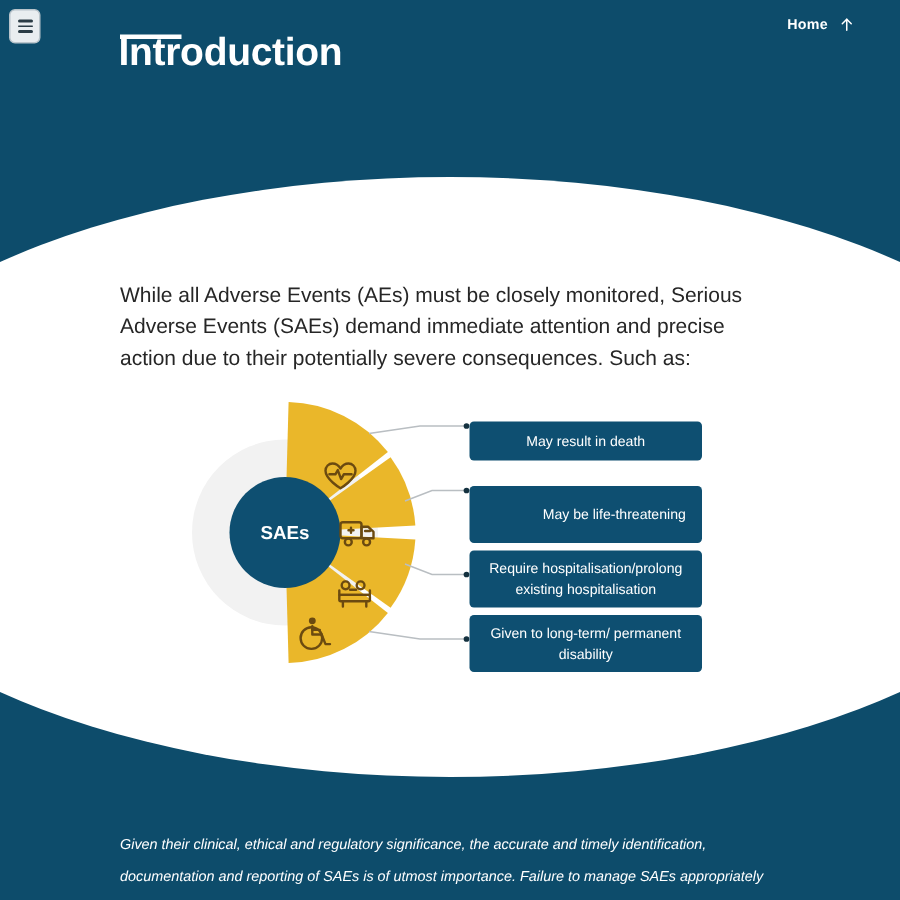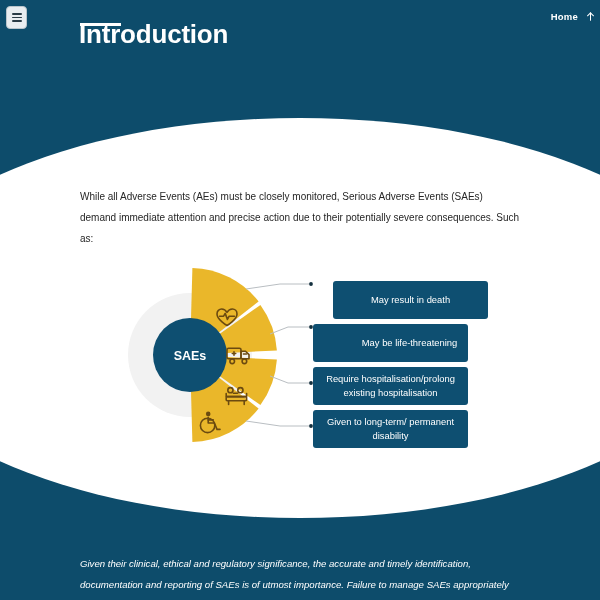--- a/index.html
+++ b/index.html
@@ -47,21 +47,21 @@
   }
   #menu-button .bar {
     width: 10px;
     height: 1.6px;
     background: #2a3b45;
     border-radius: 1px;
   }
 
   #top-nav {
     position: absolute;
-    right: 4px;
+    right: 30px;
     top: 11px;
     z-index: 40;
     display: flex;
     align-items: center;
     gap: 7px;
   }
   #home-link {
     color: #ffffff;
     font-size: 9.5px;
     font-weight: bold;
@@ -96,21 +96,21 @@
     z-index: 30;
   }
 
   
   #intro-paragraph {
     position: absolute;
     left: 80px;
     top: 186px;
     width: 440px;
     color: #262626;
-    font-size: 10px;
+    font-size: 14px;
     line-height: 21px;
     z-index: 10;
   }
 
   
   #outro-paragraph {
     position: absolute;
     left: 80px;
     top: 553px;
     width: 445px;
@@ -156,21 +156,21 @@
     align-items: center;
     justify-content: center;
     text-align: center;
     font-size: 9.4px;
     line-height: 14px;
     padding: 0 6px;
     box-sizing: border-box;
     z-index: 25;
     cursor: pointer;
   }
-  #box-1 { top: 281px; height: 38px; margin-left: 20px; }
+  #box-1 { top: 281px; height: 26px; }
   #box-2 { top: 324px; height: 38px; padding-left: 44px; }
   #box-3 { top: 367px; height: 38px; }
   #box-4 { top: 410px; height: 38px; }
 </style>
 </head>
 <body>
 
 <div id="white-lens"></div>
 
 <div id="menu-button">

